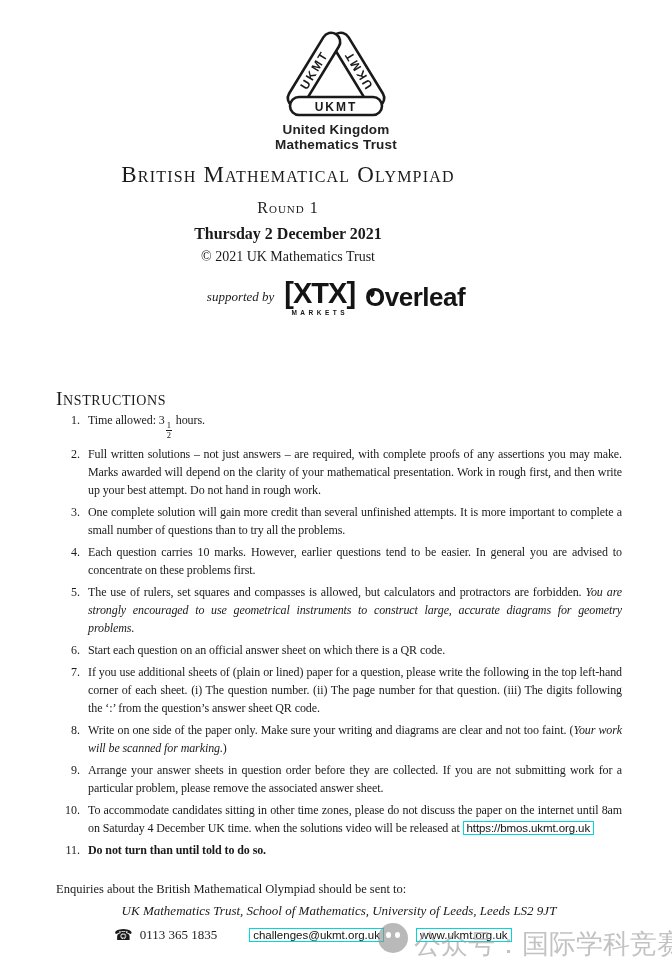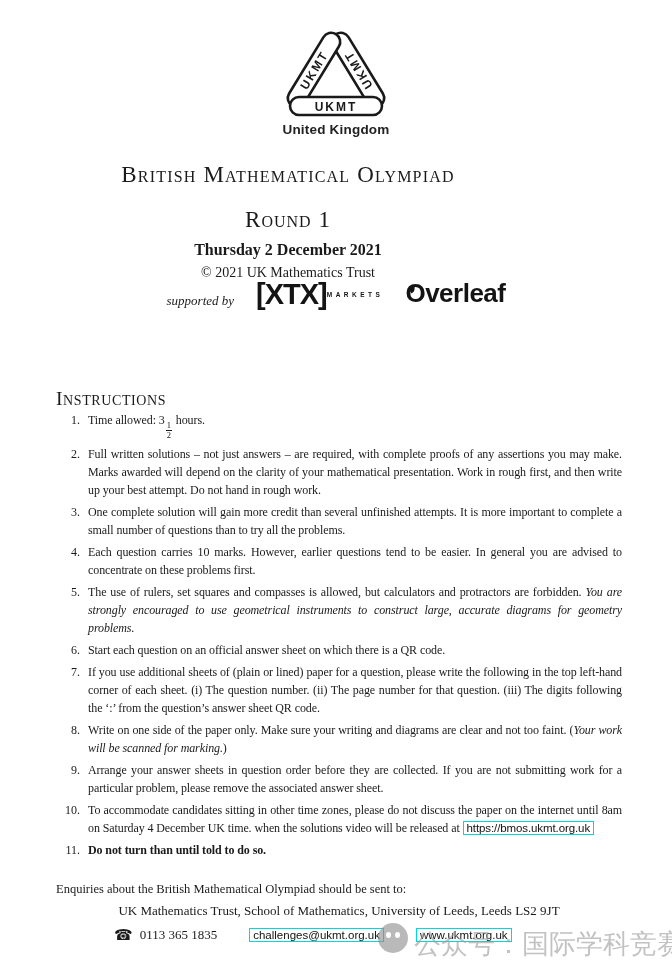--- a/index.html
+++ b/index.html
@@ -7,28 +7,28 @@
     width:672px;height:962px;background:#ffffff;position:relative;
     font-family:"Liberation Serif", serif;color:#1a1a1a;overflow:hidden;
   }
   
   .logo-block{position:absolute;top:22px;left:0;width:672px;text-align:center;}
   .tri-logo{display:block;margin:0 auto;}
   .org-name{margin-top:4px;font-family:"Liberation Sans",sans-serif;font-weight:bold;
     font-size:13.5px;line-height:15px;color:#222;letter-spacing:.2px;}
   .header{position:absolute;top:162px;left:0;width:576px;text-align:center;}
   .title{font-variant:small-caps;font-size:23px;letter-spacing:1.2px;line-height:26px;}
-  .round{font-variant:small-caps;font-size:23px;letter-spacing:1px;margin-top:19px;}
+  .round{font-variant:small-caps;font-size:16px;letter-spacing:1px;margin-top:11px;}
   .date{font-weight:bold;font-size:16px;margin-top:8px;}
   .copyright{font-size:14px;margin-top:6px;}
   
   .sponsors{position:absolute;top:278px;left:0;width:672px;display:flex;
-    justify-content:center;align-items:flex-end;gap:22px;}
+    justify-content:center;align-items:center;gap:10px;}
   .supported{font-style:italic;font-size:13px;}
-  .xtx{display:inline-flex;flex-direction:row;align-items:center;
+  .xtx{display:inline-flex;flex-direction:column;align-items:center;
     font-family:"Liberation Sans",sans-serif;color:#141414;}
   .xtx-main{font-weight:bold;font-size:29px;letter-spacing:-1px;line-height:30px;}
   .xtx-sub{font-size:6.5px;font-weight:bold;letter-spacing:3.5px;margin-top:1px;}
   .overleaf{position:relative;font-family:"Liberation Sans",sans-serif;font-weight:bold;
     font-size:26px;color:#141414;letter-spacing:-0.5px;}
   .overleaf .leaf{position:absolute;left:3px;top:6px;}
   
   .instructions{position:absolute;top:388px;left:56px;width:566px;}
   .instr-heading{font-variant:small-caps;font-size:19.5px;letter-spacing:.6px;margin-bottom:1px;}
   .item{display:flex;margin-bottom:4px;}
@@ -38,21 +38,21 @@
   .seg-i{font-style:italic;}
   .seg-b{font-weight:bold;}
   .frac{display:inline-flex;flex-direction:column;align-items:center;vertical-align:-4px;
     font-size:8.5px;line-height:1.1;margin:0 1px;}
   .frac .fn{border-bottom:.9px solid #1a1a1a;padding:0 1px;display:block;}
   .linkbox{border:1.5px solid #00d9d9;padding:0 3px;font-family:"Liberation Sans",sans-serif;
     font-size:11.5px;color:#111;text-decoration:none;white-space:nowrap;}
   
   .footer{position:absolute;top:882px;left:56px;width:566px;font-size:12.5px;}
   .enquiries{text-align:left;}
-  .address{font-size:13px;text-align:center;margin-top:6px;}
+  .address{font-style:italic;font-size:13px;text-align:center;margin-top:6px;}
   .contact{display:flex;align-items:center;margin-left:58px;margin-top:8px;gap:32px;}
   .phone{display:flex;align-items:center;gap:7px;font-size:13px;}
   .phone-icon{font-size:15px;line-height:14px;}
   
   .watermark{position:absolute;top:914px;left:378px;display:flex;align-items:center;gap:6px;
     opacity:.62;z-index:5;pointer-events:none;}
   .wm-icon{width:30px;height:30px;border-radius:50%;background:#8f8f8f;position:relative;flex:0 0 30px;}
   .wm-icon::before,.wm-icon::after{content:"";position:absolute;background:#fff;border-radius:50%;}
   .wm-icon::before{width:5px;height:6px;left:8px;top:9px;}
   .wm-icon::after{width:5px;height:6px;left:17px;top:9px;}
@@ -71,20 +71,21 @@
       <rect x="-42" y="-9" width="84" height="18" rx="9" fill="#ffffff" stroke="#1a1a1a" stroke-width="2.6"></rect>
       <text x="0" y="4.5" text-anchor="middle" font-family="Liberation Sans, sans-serif" font-weight="bold" font-size="12" letter-spacing="2" fill="#1a1a1a">UKMT</text>
     </g>
     <g transform="translate(64,84)">
       <rect x="-46" y="-9" width="92" height="18" rx="9" fill="#ffffff" stroke="#1a1a1a" stroke-width="2.6"></rect>
       <text x="0" y="4.5" text-anchor="middle" font-family="Liberation Sans, sans-serif" font-weight="bold" font-size="12" letter-spacing="2" fill="#1a1a1a">UKMT</text>
     </g>
   </svg>
   <div class="org-name">
     <div>United Kingdom</div>
+    <div>Mathematics Trust</div>
   </div>
 </div>
 
 <div class="header">
   <div class="title">British Mathematical Olympiad</div>
   <div class="round">Round 1</div>
   <div class="date">Thursday 2 December 2021</div>
   <div class="copyright">© 2021 UK Mathematics Trust</div>
 </div>
 

